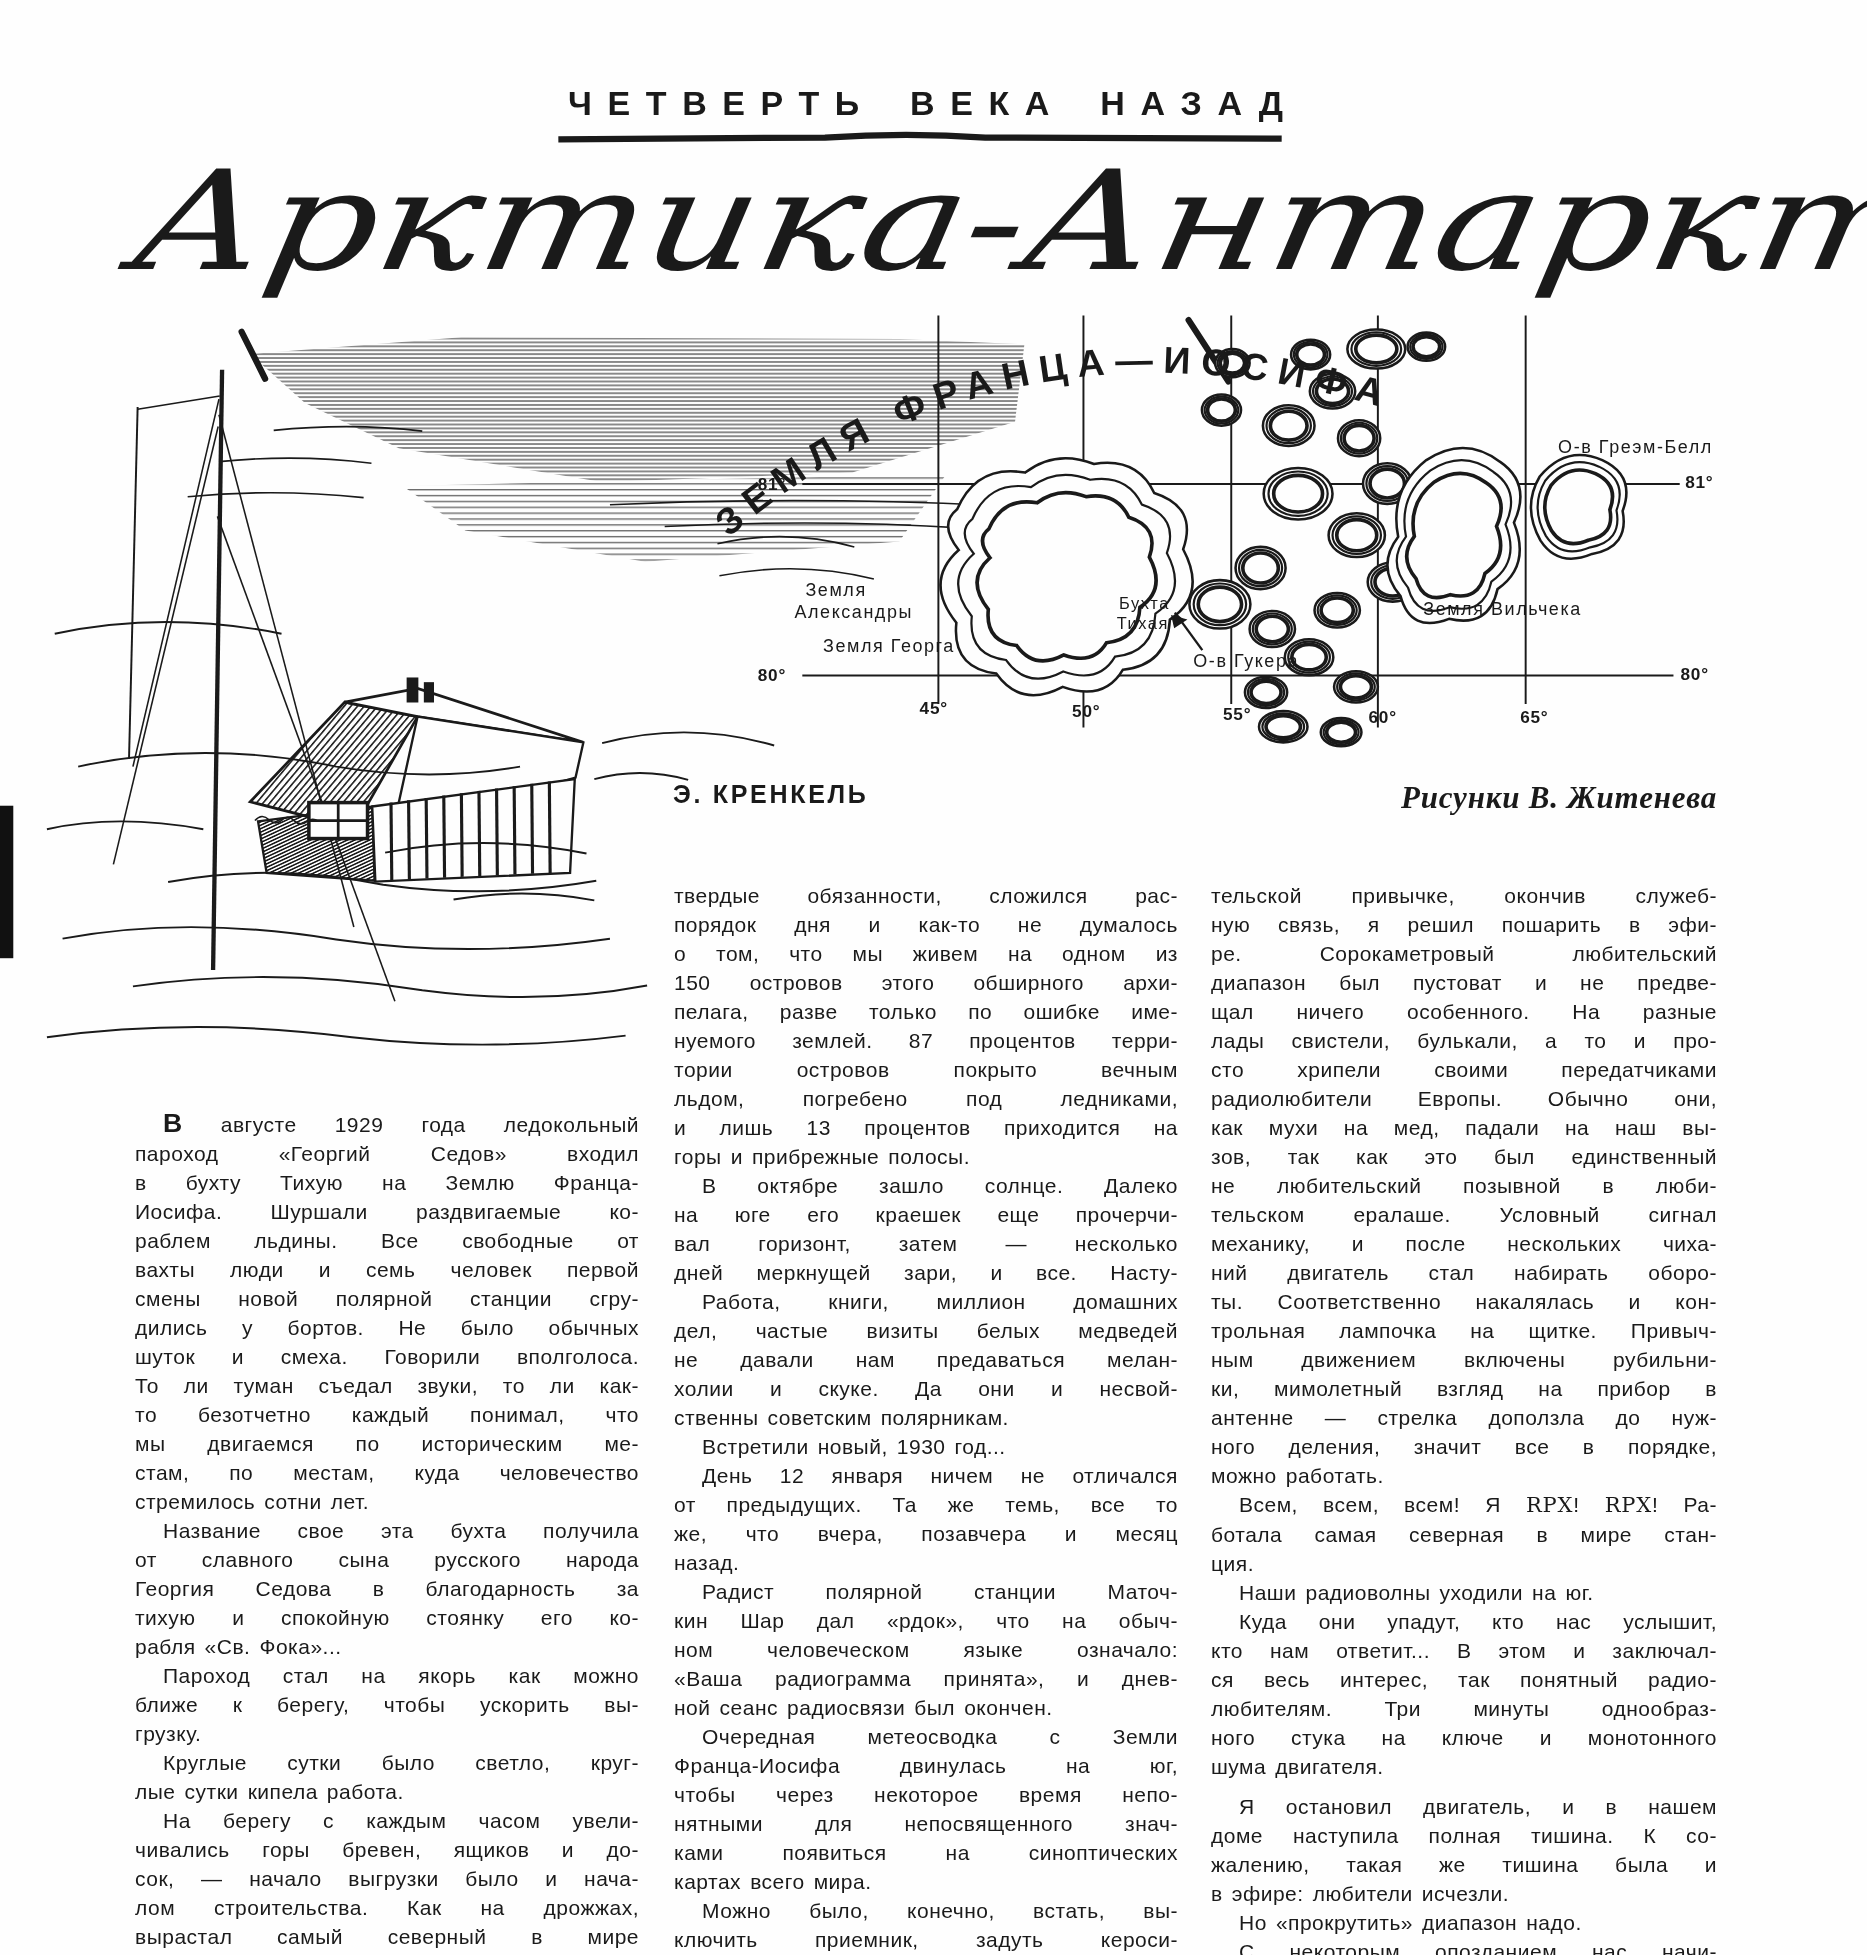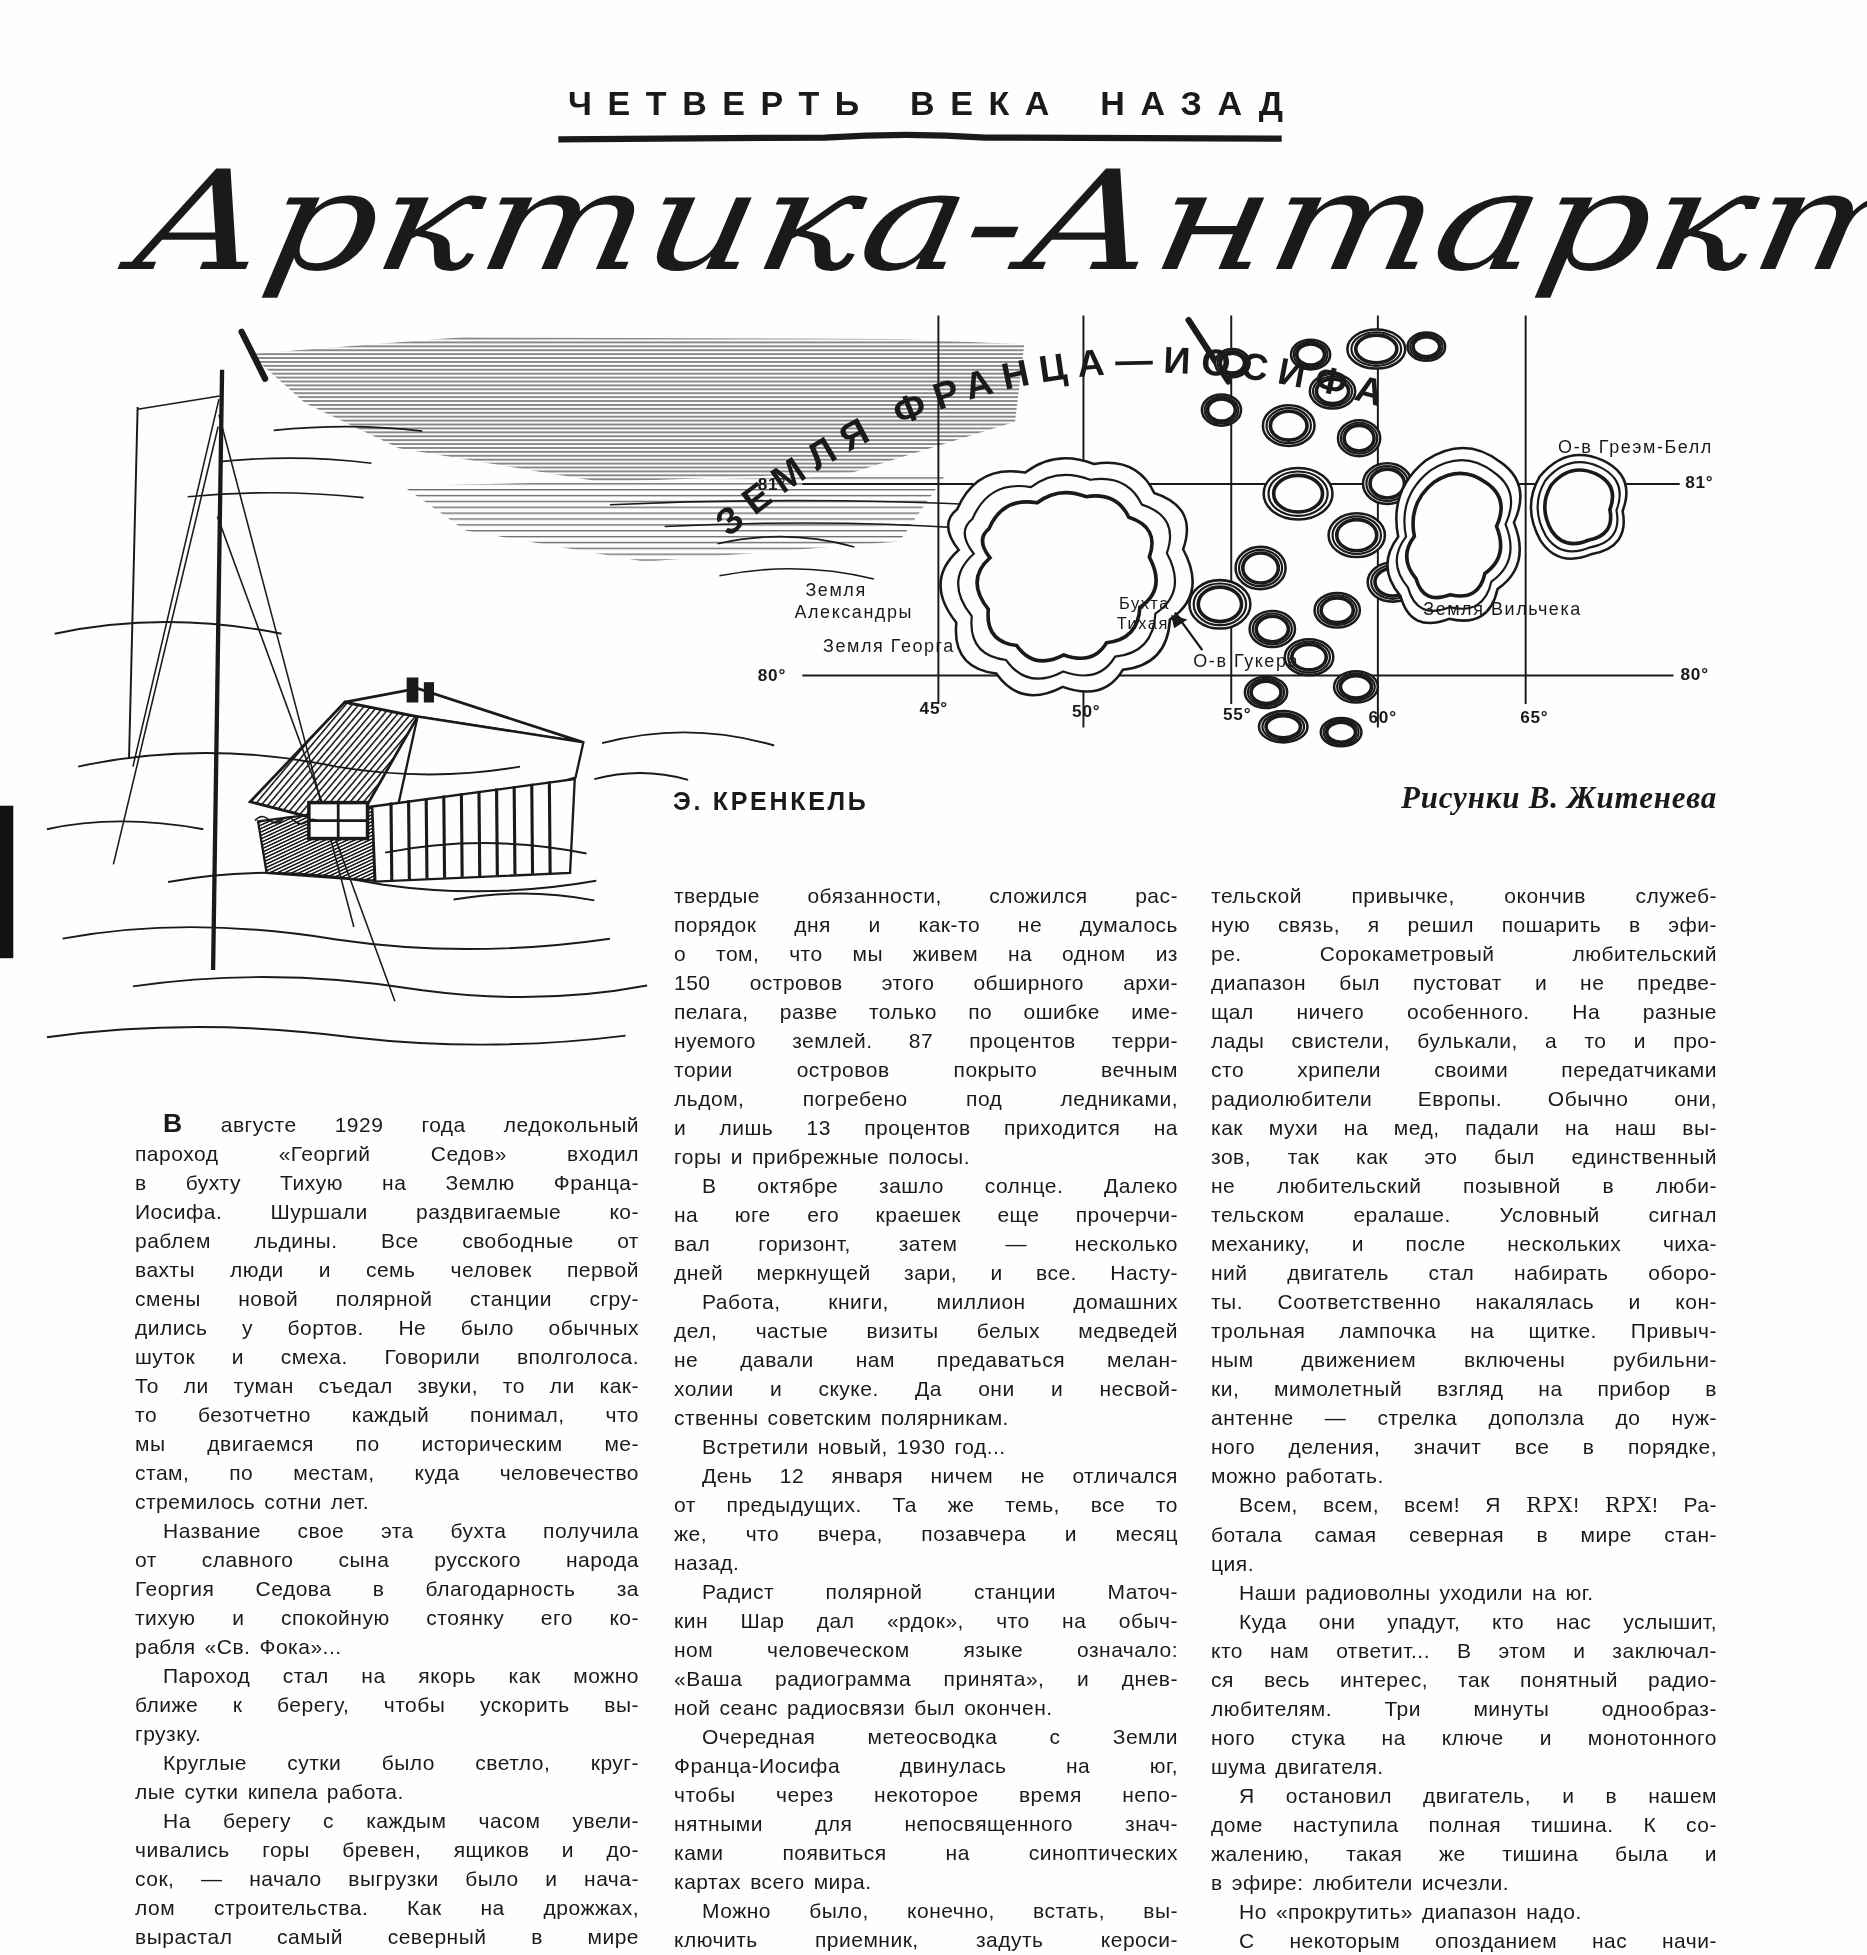--- a/index.html
+++ b/index.html
@@ -6,34 +6,34 @@
   .page{position:relative;width:1867px;height:2560px;background:#fefefe;overflow:hidden;
         font-family:"Liberation Sans",sans-serif;color:#1a1a1a;}
   svg{position:absolute;left:0;top:0;pointer-events:none;}
 
   .kicker{position:absolute;left:568px;top:84px;font-size:34px;font-weight:bold;
           letter-spacing:15.6px;word-spacing:10.2px;white-space:nowrap;text-align:right;}
   .script-title{position:absolute;left:133px;top:141px;font-family:"DejaVu Serif",serif;
           font-style:italic;font-size:138px;line-height:1.18;white-space:nowrap;
           transform:skewX(-10deg) scaleX(1.26);transform-origin:0 60%;}
   .byline{position:absolute;left:673px;top:780px;width:1044px;display:flex;
-          justify-content:space-between;align-items:flex-end;}
+          justify-content:space-between;align-items:flex-start;}
   .author{font-size:25px;font-weight:bold;letter-spacing:2.7px;}
   .credit{font-family:"Liberation Serif",serif;font-style:italic;font-weight:bold;
           font-size:31px;letter-spacing:0.8px;}
 
   .col{position:absolute;width:504px;font-size:21px;line-height:29px;text-align:justify;
        letter-spacing:0.5px;word-spacing:2.7px;}
   #col1{left:135px;top:1110px;}
   #col2{left:674px;top:881px;}
   #col3{left:1211px;top:881px;width:506px;}
   .line{text-align-last:justify;}
   .line.pe{text-align-last:left;}
   .line.ps{padding-left:28px;}
-  .line.gap{}
+  .line.gap{margin-top:11px;}
   .lead{font-weight:bold;font-size:26.6px;line-height:1;}
   .lat{font-family:"DejaVu Serif",serif;letter-spacing:0.8px;}
 
   
   .ink{stroke:#1a1a1a;fill:none;}
   .mapLabel{font-family:"Liberation Sans",sans-serif;font-size:46px;letter-spacing:4px;fill:#1a1a1a;}
   .mapLabel.sm{font-size:42px;}
   .deg{font-family:"Liberation Sans",sans-serif;font-size:44px;letter-spacing:2px;font-weight:bold;fill:#1a1a1a;}
   .mapTitle{font-family:"Liberation Sans",sans-serif;font-size:96px;font-weight:bold;letter-spacing:26px;fill:#1a1a1a;}
   .grid{stroke:#1a1a1a;stroke-width:5;fill:none;}

